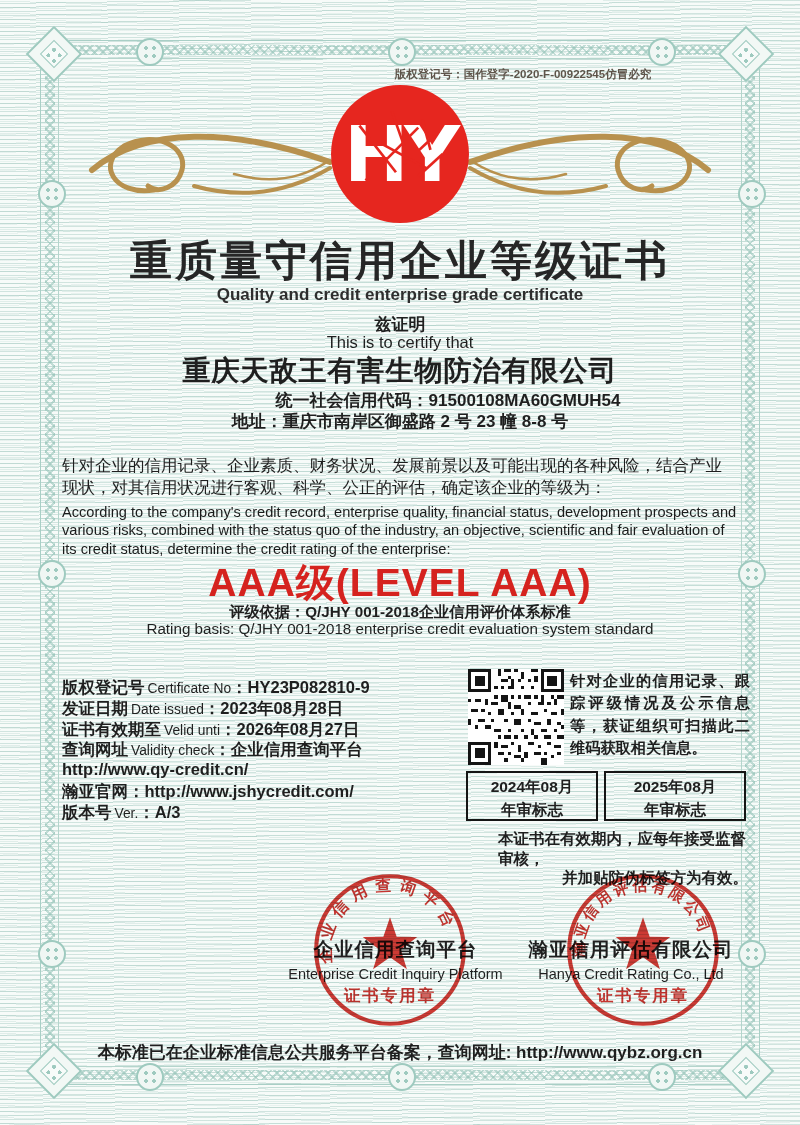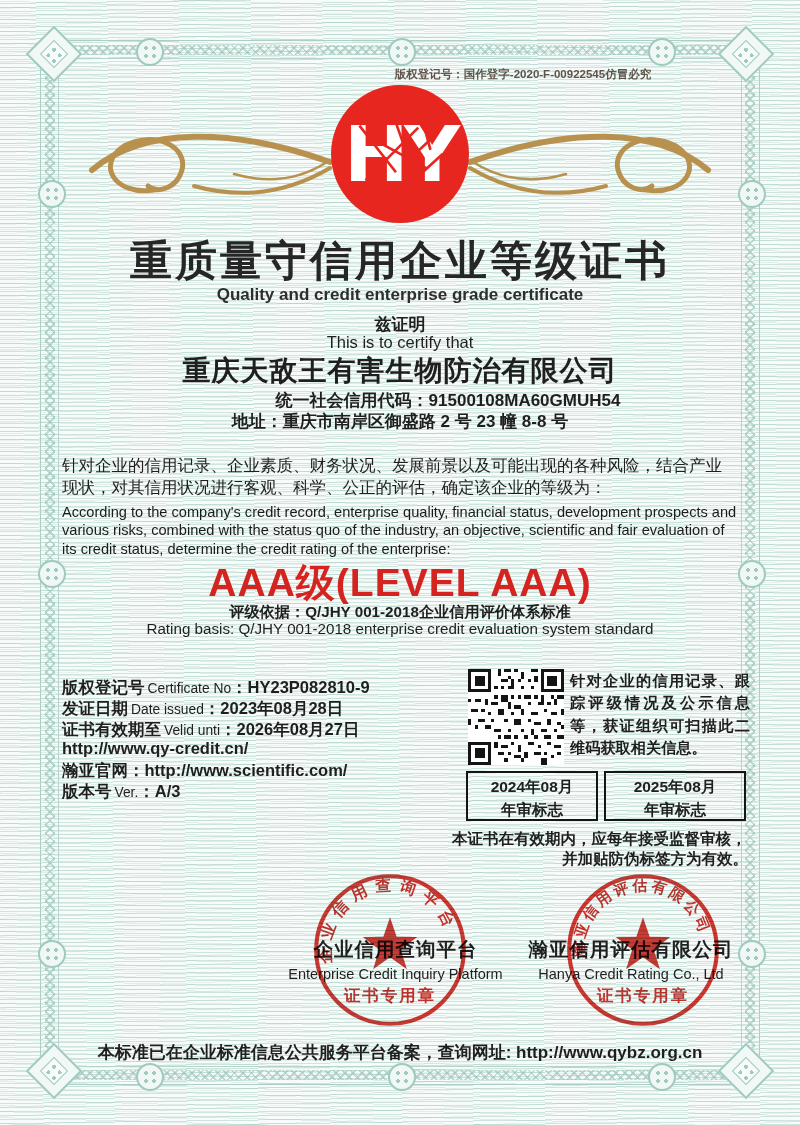--- a/index.html
+++ b/index.html
@@ -70,21 +70,21 @@
   .info-line .val{font-weight:600;}
   
   .qr{left:468px;top:669px;width:96px;height:96px;background:#fff;}
   .qr-note{left:570px;top:670px;width:180px;font-size:15.2px;line-height:22.4px;
     font-weight:600;text-align:justify;}
   .badge{top:771px;height:50px;border:2px solid #151515;text-align:center;
     font-size:15.5px;font-weight:600;line-height:23px;padding-top:2px;box-sizing:border-box;}
   .badge.b1{left:466px;width:132px;}
   .badge.b2{left:604px;width:142px;}
   .sup-note{left:452px;top:829px;width:296px;font-size:15.5px;line-height:19.5px;font-weight:600;}
-  .sup-note .l1{text-align:left;}
+  .sup-note .l1{text-align:left;margin-left:46px;}
   .sup-note .l2{text-align:right;}
   
   .org{top:936px;text-align:center;}
   .org.left{left:268px;width:255px;}
   .org.right{left:502px;width:258px;}
   .org-zh{font-size:19.5px;font-weight:700;letter-spacing:1px;}
   .org-en{font-size:14.5px;font-weight:500;margin-top:3px;}
   .seal{position:absolute;top:868px;width:164px;height:164px;mix-blend-mode:multiply;opacity:.92;pointer-events:none;}
   .seal.s1{left:308px;}
   .seal.s2{left:561px;}
@@ -169,24 +169,27 @@
     <div class="info-line">
       <span class="zh">版权登记号</span><span class="en">Certificate No</span><span>：</span><span class="val">HY23P082810-9</span>
     </div>
     <div class="info-line">
       <span class="zh">发证日期</span><span class="en">Date issued</span><span>：</span><span class="val">2023年08月28日</span>
     </div>
     <div class="info-line">
       <span class="zh">证书有效期至</span><span class="en">Velid unti</span><span>：</span><span class="val">2026年08月27日</span>
     </div>
     <div class="info-line">
+      <span class="zh">查询网址</span><span class="en">Validity check</span><span>：</span><span class="val">企业信用查询平台</span>
+    </div>
+    <div class="info-line">
       <span class="val">http://www.qy-credit.cn/</span>
     </div>
     <div class="info-line">
-      <span class="zh">瀚亚官网</span><span>：</span><span class="val">http://www.scientific.com/</span>
+      <span class="zh">瀚亚官网</span><span>：</span><span class="val">http://www.jshycredit.com/</span>
     </div>
     <div class="info-line">
       <span class="zh">版本号</span><span class="en">Ver.</span><span>：</span><span class="val">A/3</span>
     </div>
   </div>
 
   <svg class="abs qr" viewBox="0 0 29 29" shape-rendering="crispEdges">
     <rect x="0" y="0" width="29" height="29" fill="#ffffff"></rect>
     <g fill="#141414">
       <rect x="0" y="0" width="7" height="7"></rect>

